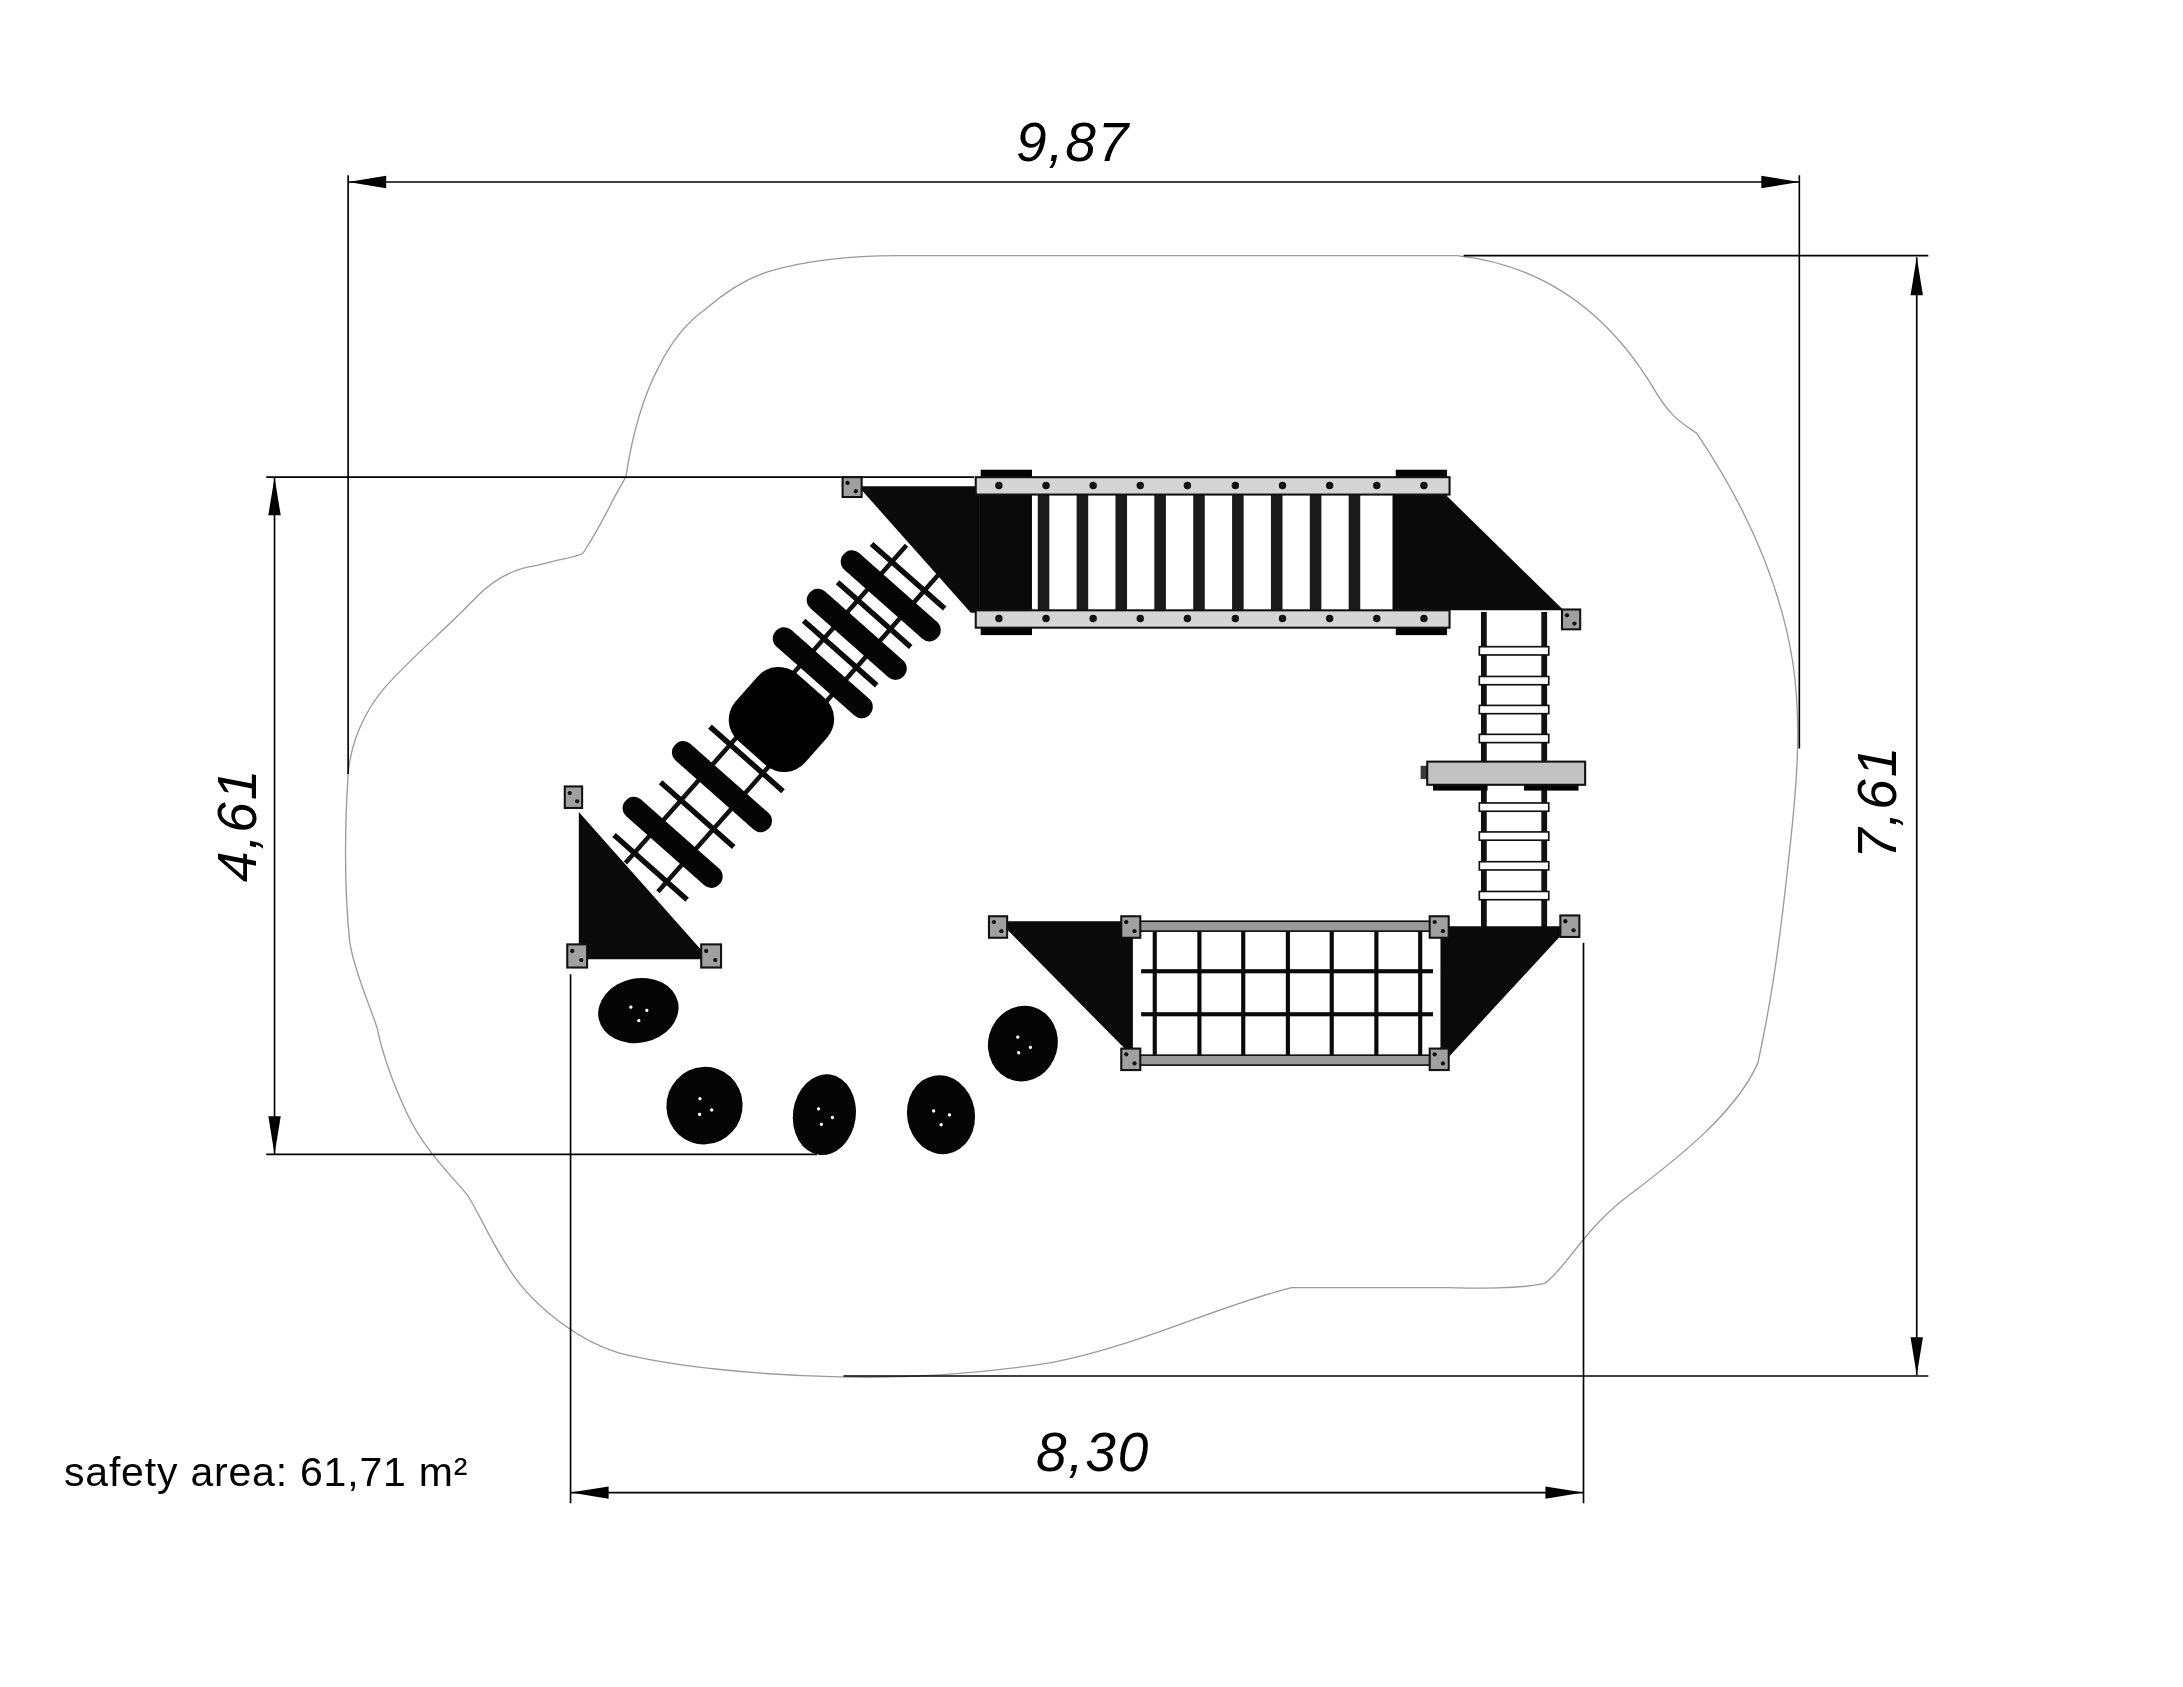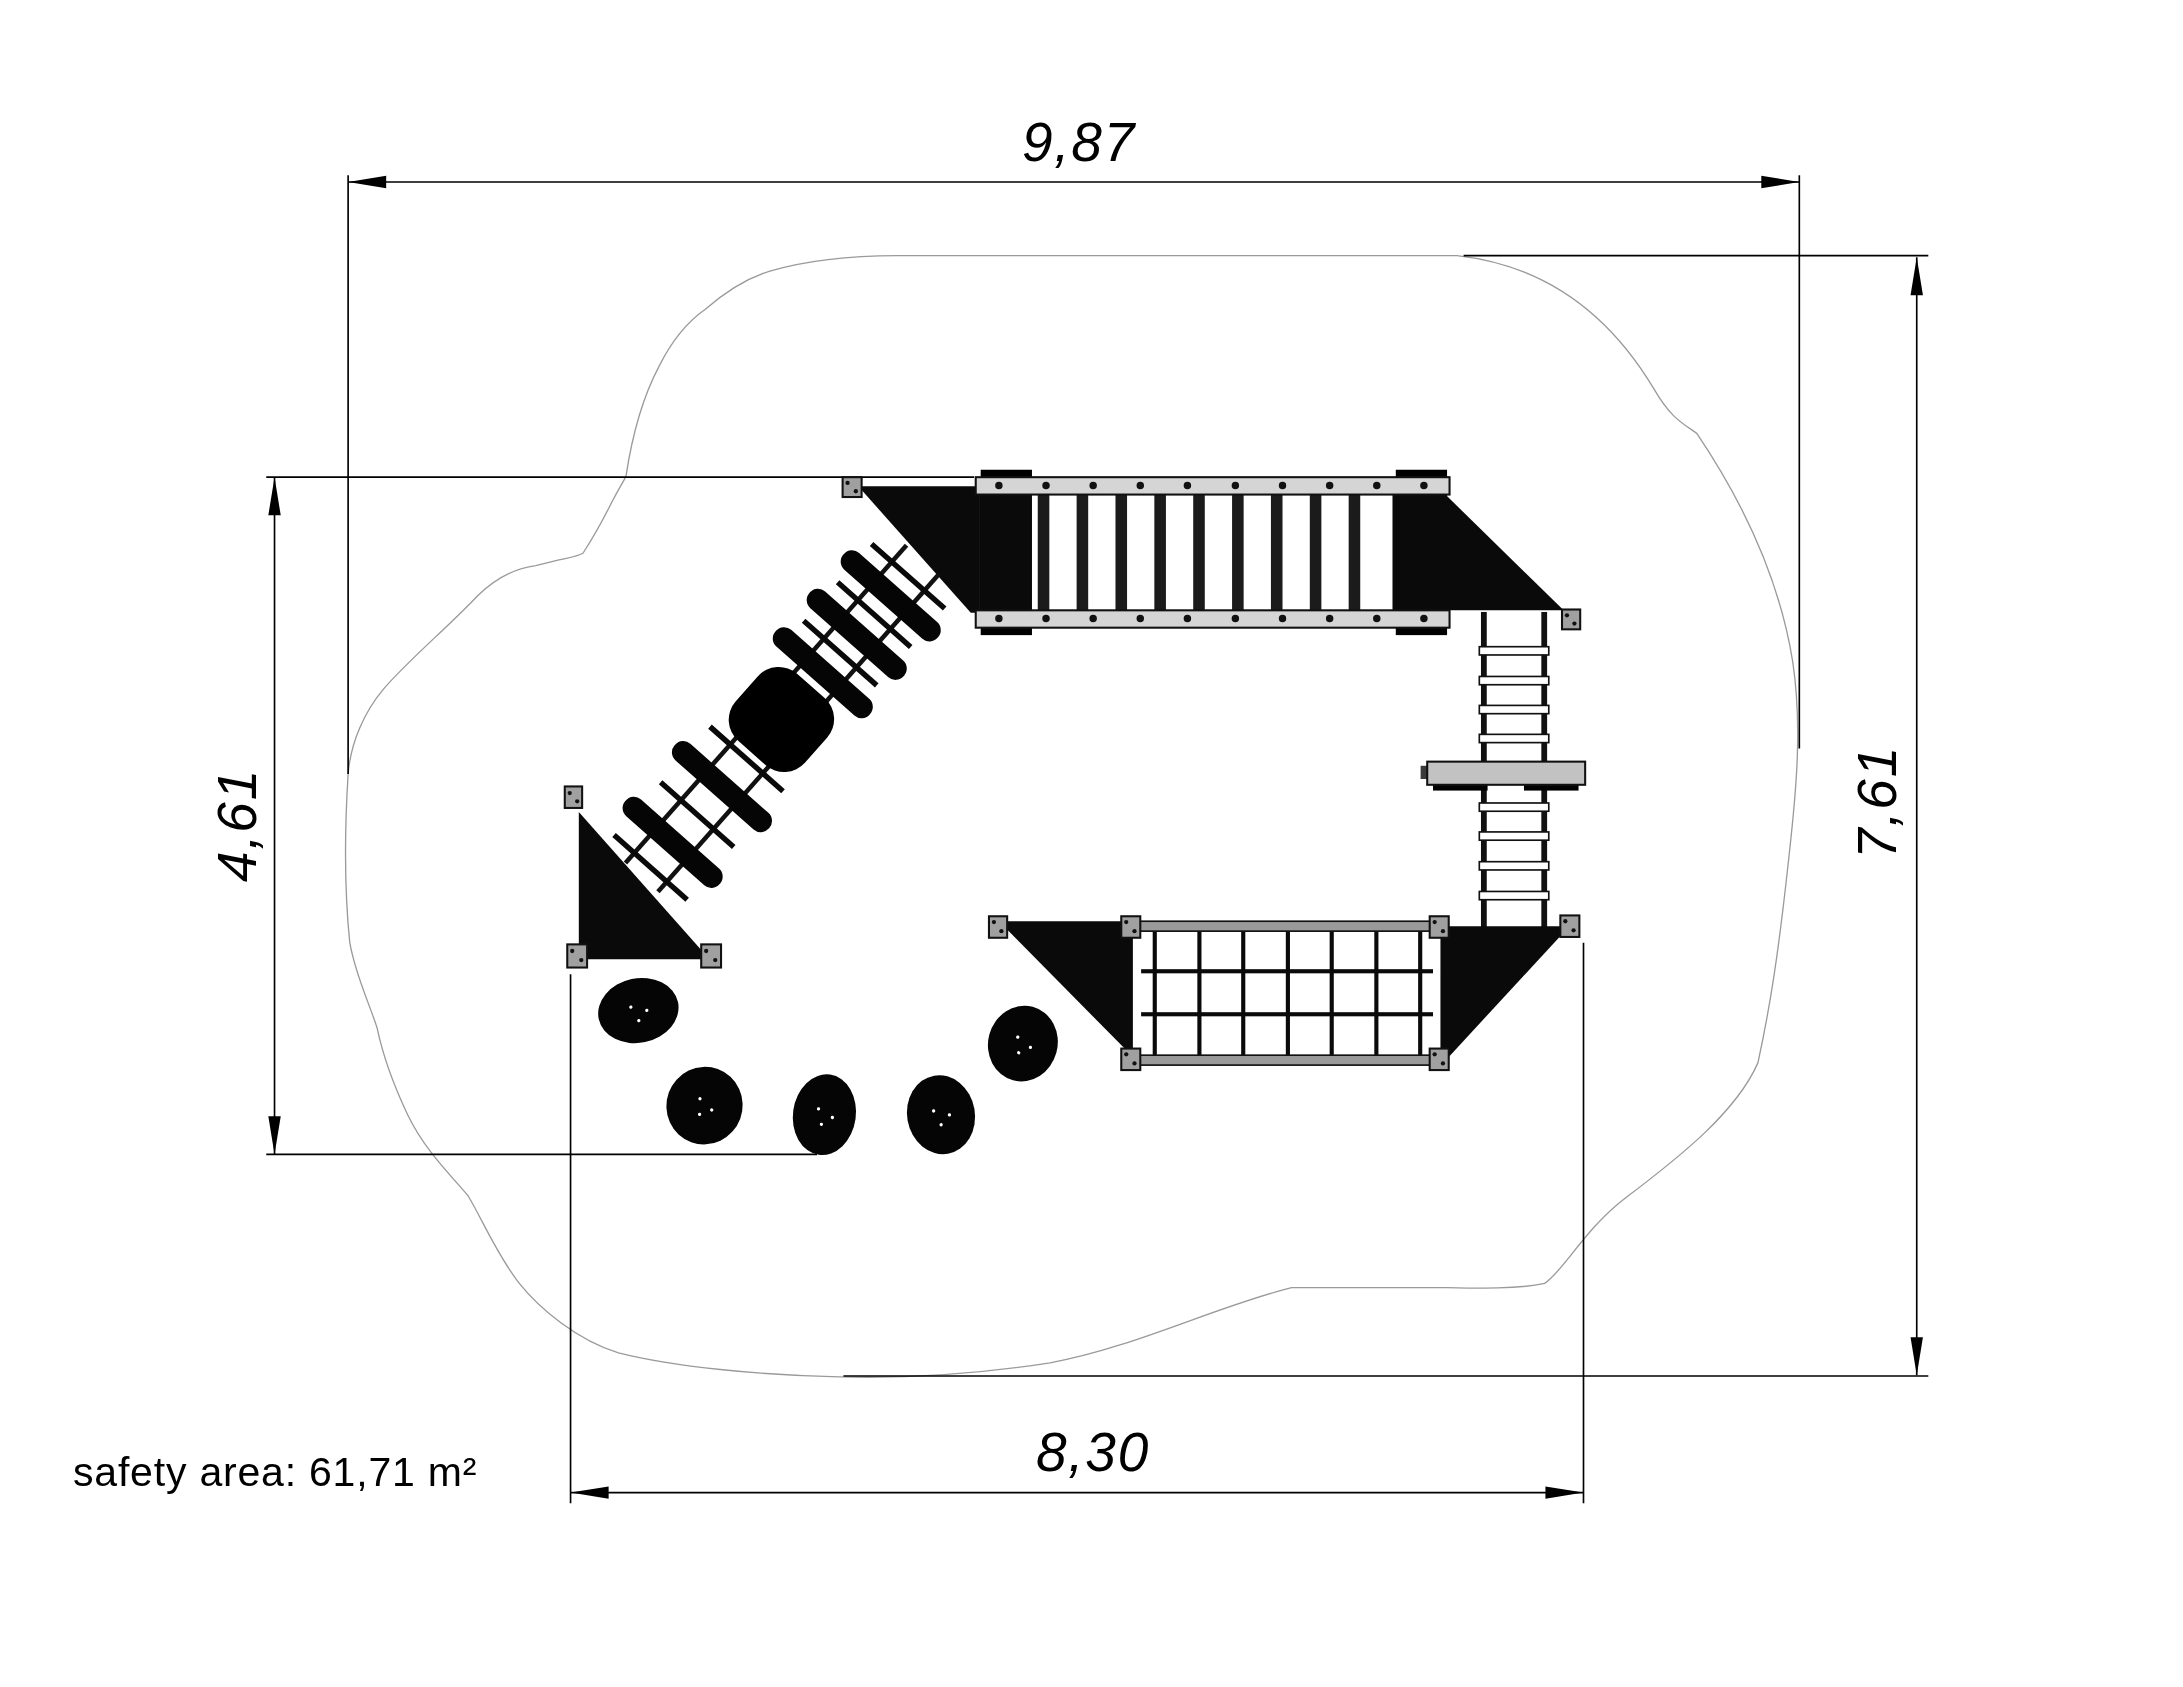--- a/index.html
+++ b/index.html
@@ -266,23 +266,23 @@
       </g>
       <g transform="translate(1237,1262) rotate(15)">
         <ellipse rx="42" ry="46"></ellipse>
         <circle cx="-8" cy="-6" r="2" fill="#fff"></circle>
           <circle cx="10" cy="2" r="2" fill="#fff"></circle>
           <circle cx="-2" cy="12" r="2" fill="#fff"></circle>
       </g>
     </g>
   </svg>
 
-  <div class="dim-text" style="left:1073px;top:142px;margin-left:6px;">9,87</div>
+  <div class="dim-text" style="left:1073px;top:142px;">9,87</div>
 
   <div class="dim-text vert" style="left:1877px;top:802px;">7,61</div>
 
   <div class="dim-text vert" style="left:237px;top:825px;">4,61</div>
 
   <div class="dim-text" style="left:1093px;top:1452px;">8,30</div>
 
-  <div class="note-text" style="left:73px;top:1472px;">safety area: 61,71 m²</div>
+  <div class="note-text" style="left:64px;top:1472px;">safety area: 61,71 m²</div>
 </div>
 
 
 </body></html>

